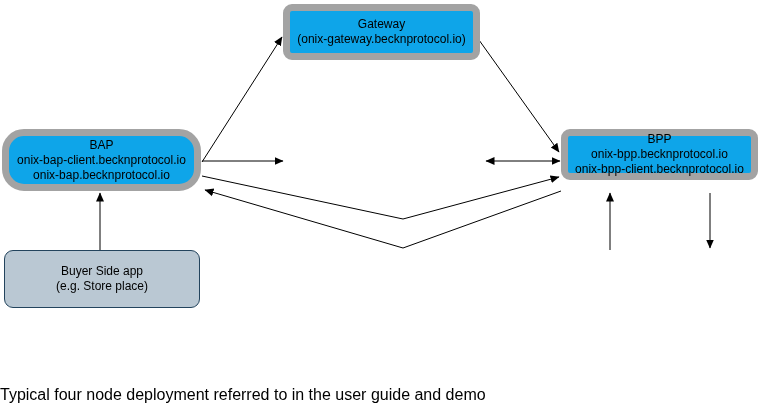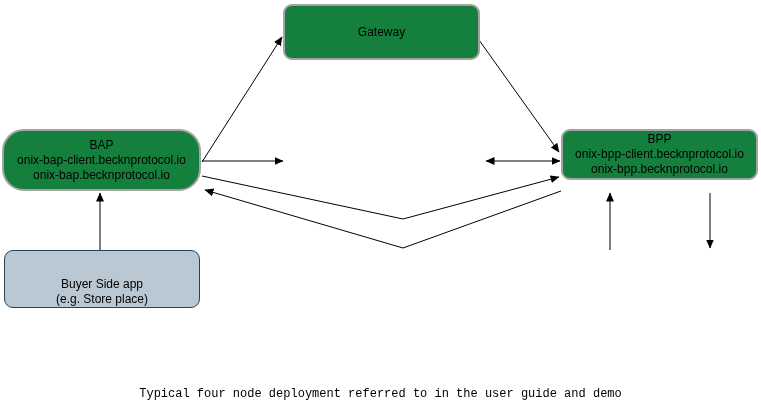--- a/index.html
+++ b/index.html
@@ -21,44 +21,43 @@
   .node {
     position: absolute;
     box-sizing: border-box;
     display: flex;
     flex-direction: column;
     justify-content: center;
     align-items: center;
     text-align: center;
     font-size: 12px;
     line-height: 15px;
-    background: #15803d;
-    border: 2px solid #a3a3a3;
+    background: #0ea5e9;
+    border: 7px solid #a3a3a3;
     border-radius: 9px;
   }
   .node .line { white-space: nowrap; }
   .app {
     background: #BAC8D3;
     border: 1.5px solid #23445D;
   }
   #gateway  { left: 283px; top: 4px;   width: 197px; height: 56px; }
   #bap      { left: 2px;   top: 129px; width: 199px; height: 62px; border-radius: 22px; }
   #registry { left: 285px; top: 129px; width: 198px; height: 62px; }
   #bpp      { left: 561px; top: 129px; width: 197px; height: 51px; }
-  #buyer    { left: 4px;   top: 250px; width: 196px; height: 58px; justify-content: flex-end; }
+  #buyer    { left: 4px;   top: 250px; width: 196px; height: 58px; }
   #seller   { left: 561px; top: 250px; width: 197px; height: 58px; }
   #seller .line { font-size: 11.5px; }
   .caption {
     position: absolute;
     left: 0; top: 387px;
     width: 100%;
-    text-align: center;
-    font-size: 12px;
+    text-align: left;
+    font-size: 16px;
     line-height: 15px;
-    font-family: Liberation Mono, monospace;
   }
 </style>
 </head>
 <body>
 
 <div class="canvas">
 
   <svg class="arrows" viewBox="0 0 761 411" xmlns="http://www.w3.org/2000/svg">
     <defs>
       <marker id="ah" markerUnits="userSpaceOnUse" markerWidth="12" markerHeight="12" refX="8.5" refY="4.5" orient="auto-start-reverse">
@@ -73,33 +72,34 @@
       <path d="M202,176 L403,219 L559,177" marker-end="url(#ah)"></path>
       <path d="M561,191 L403,248 L205,190" marker-end="url(#ah)"></path>
       <path d="M100,250 L100,193" marker-end="url(#ah)"></path>
       <path d="M610,250 L610,193" marker-end="url(#ah)"></path>
       <path d="M710,193 L710,248" marker-end="url(#ah)"></path>
     </g>
   </svg>
 
   <div class="node" id="gateway">
     <div class="line">Gateway</div>
+    <div class="line">(onix-gateway.becknprotocol.io)</div>
   </div>
 
   <div class="node" id="bap">
     <div class="line">BAP</div>
     <div class="line">onix-bap-client.becknprotocol.io</div>
     <div class="line">onix-bap.becknprotocol.io</div>
   </div>
 
 
   <div class="node" id="bpp">
     <div class="line">BPP</div>
+    <div class="line">onix-bpp.becknprotocol.io</div>
     <div class="line">onix-bpp-client.becknprotocol.io</div>
-    <div class="line">onix-bpp.becknprotocol.io</div>
   </div>
 
   <div class="node app" id="buyer">
     <div class="line">Buyer Side app</div>
     <div class="line">(e.g. Store place)</div>
   </div>
 
 
   <div class="caption">Typical four node deployment referred to in the user guide and demo</div>
 

